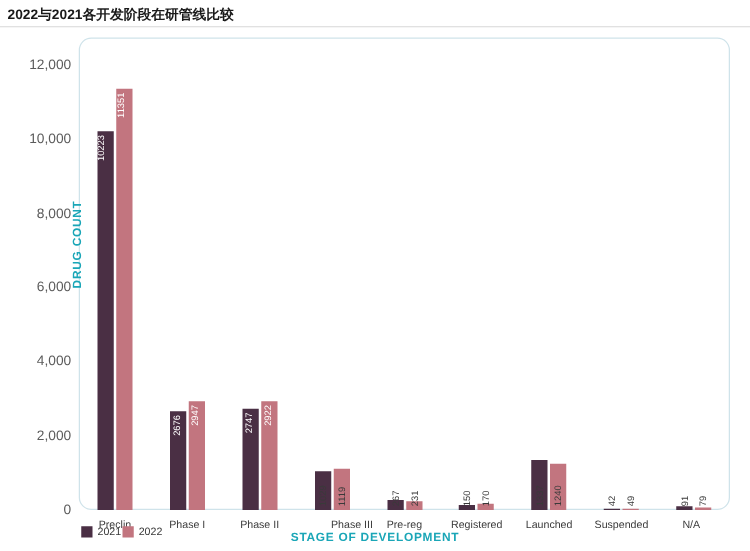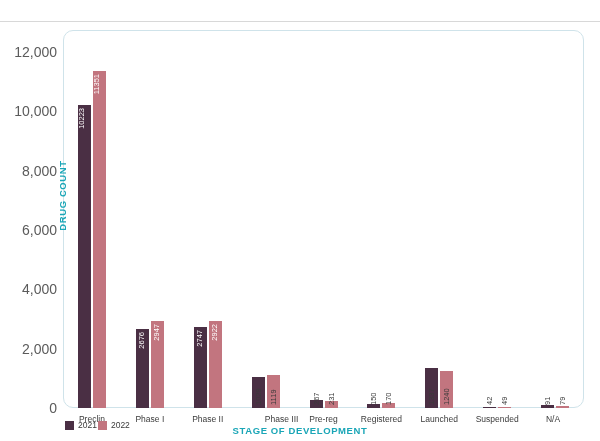--- a/index.html
+++ b/index.html
@@ -87,21 +87,21 @@
     text-align: center;
     font-size: 9.5px;
     font-weight: bold;
     letter-spacing: 0.6px;
     color: #1aa6b7;
   }
   .ytick {
     position: absolute;
     width: 52px;
     text-align: right;
-    font-size: 14px;
+    font-size: 11px;
     color: #5b5b5b;
     transform: translateY(-50%);
   }
   .xtick {
     position: absolute;
     font-size: 8.5px;
     color: #3a3a3a;
     text-align: center;
     transform: translateX(-50%);
     white-space: nowrap;
@@ -152,20 +152,23 @@
   .legend-label {
     font-size: 8.5px;
     color: #3a3a3a;
   }
 </style>
 </head>
 <body>
 
 <div id="page">
 
+  <div class="header">
+    <div class="header-title">2022与2021各开发阶段在研管线比较</div>
+  </div>
   <div class="header-rule"></div>
 
   <div class="chart-wrap">
 
     <div class="plot-frame"></div>
 
     <div class="ylabel">DRUG COUNT</div>
     <div class="xlabel">STAGE OF DEVELOPMENT</div>
 
     <div id="yticks">

